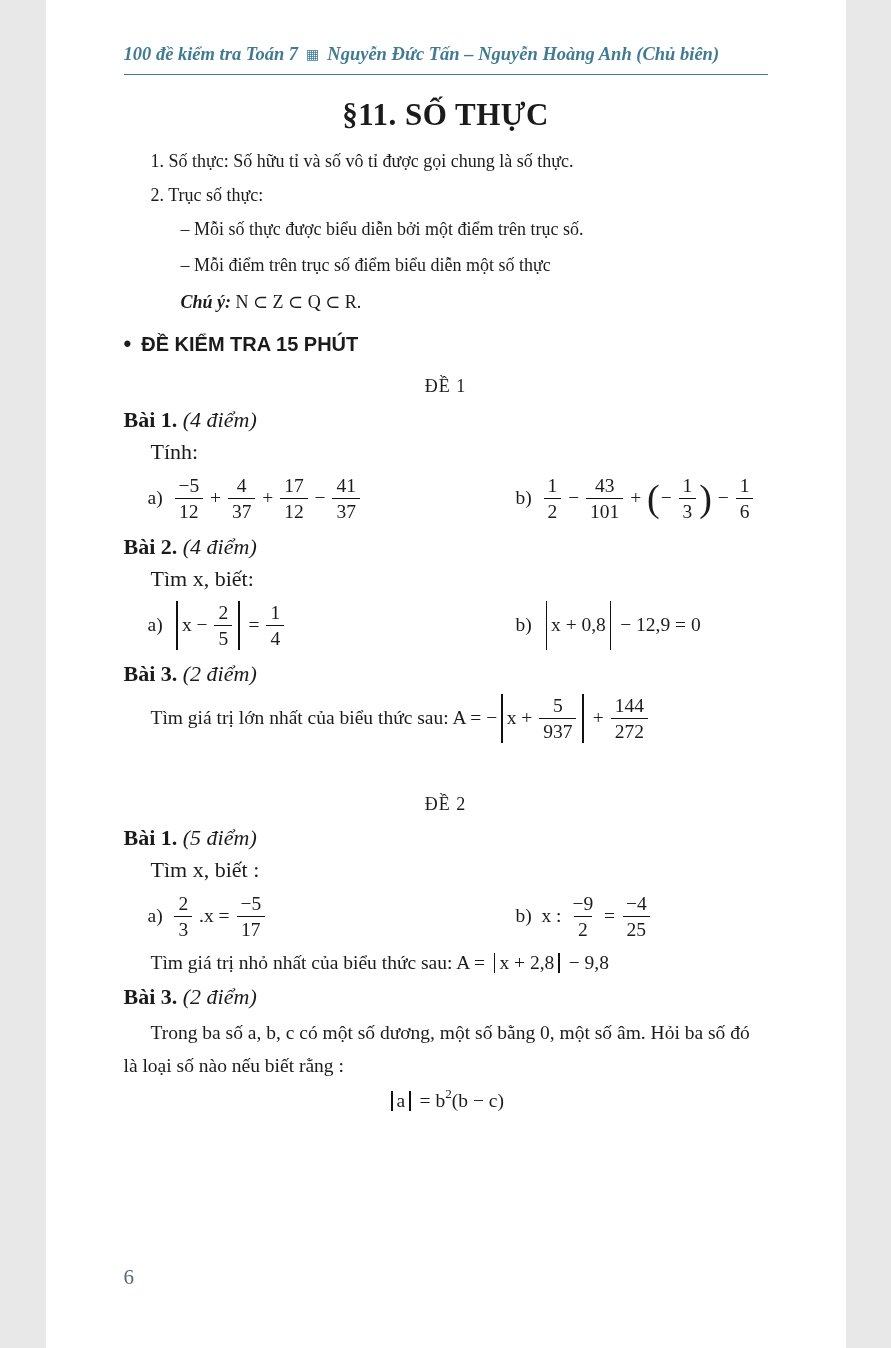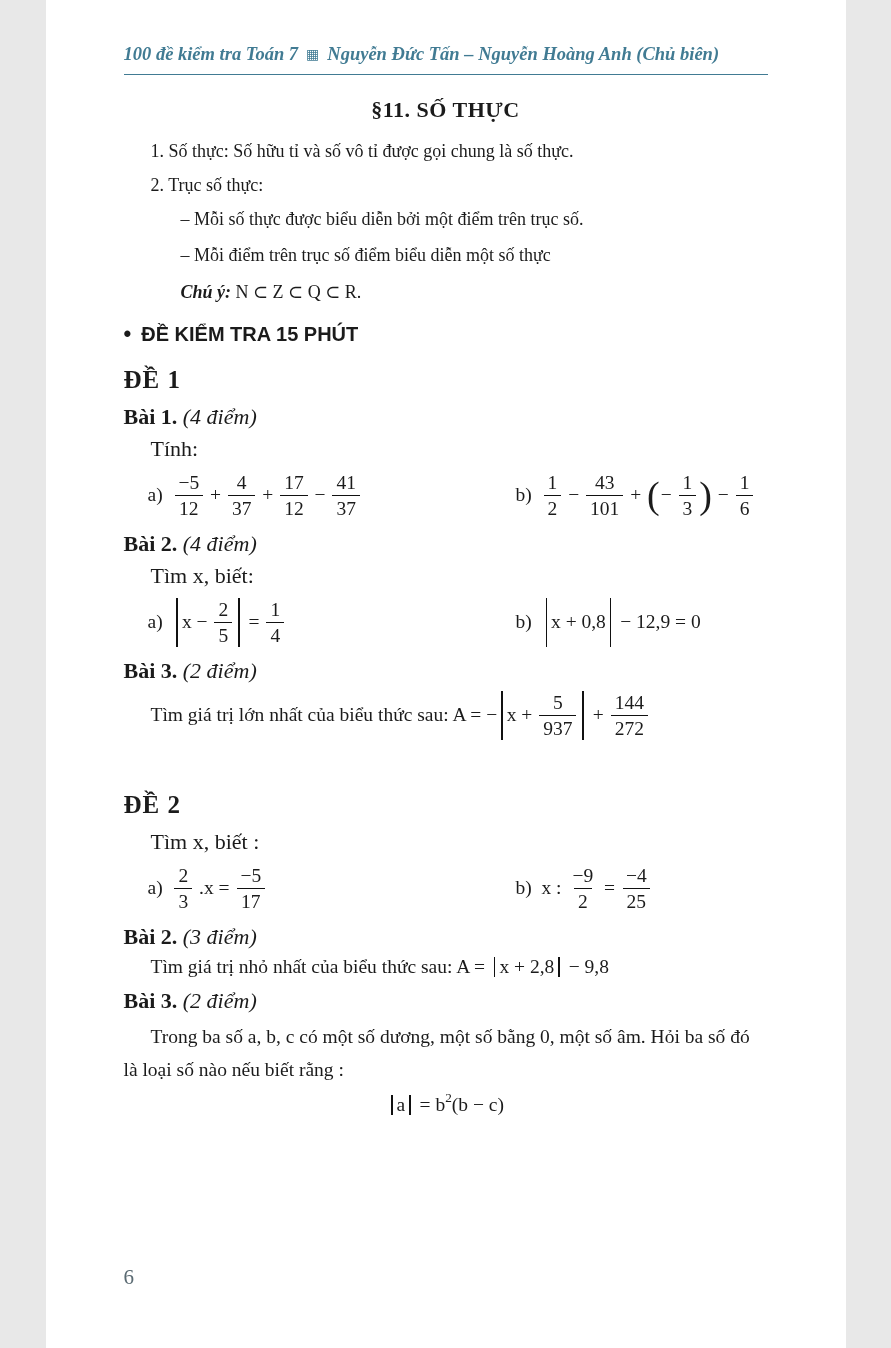--- a/index.html
+++ b/index.html
@@ -25,21 +25,21 @@
     border-bottom:1.6px solid #417b93;
     margin-bottom:22px;
   }
   .h-icon {
     display:inline-flex; align-items:center; justify-content:center;
     font-style:normal; font-size:14px; line-height:1; color:#417b93;
   }
   
   .lesson-title {
     text-align:center;
-    font-size:22px; font-weight:bold;
+    font-size:31px; font-weight:bold;
     letter-spacing:0.5px;
     margin:0 0 14px 0;
   }
   
   .theory { font-size:18px; line-height:1.6; }
   .t-item { padding-left:27px; margin-bottom:5px; }
   .t-sub  { padding-left:57px; margin-bottom:8px; }
   .t-note { padding-left:57px; margin-bottom:4px; }
   .note-label { font-weight:bold; font-style:italic; }
   
@@ -50,21 +50,22 @@
   }
   .sub-b {
     font-family:"Liberation Sans","DejaVu Sans",sans-serif;
     font-weight:bold; font-size:20px;
     margin-top:16px;
     display:flex; align-items:center; gap:10px;
   }
   .bullet { font-size:22px; line-height:1; }
   
   .de-title {
-    font-size:25px; font-weight:bold; letter-spacing:1px;
+    text-align:center;
+    font-size:18px; font-weight:normal; letter-spacing:1px;
     margin:20px 0 10px 0;
   }
   .de-title.second { margin-top:50px; }
   
   .bai-head { font-size:22px; margin:10px 0 6px 0; }
   .bai-label { font-weight:bold; }
   .bai-points { font-style:italic; }
   .prompt { font-size:22px; padding-left:27px; margin-bottom:6px; }
   .math-row { display:flex; margin:8px 0 10px 0; }
   .part-a { margin-left:24px; width:368px; }
@@ -217,20 +218,21 @@
         <span class="mt"> + </span>
         <span class="frac">
           <span class="num">144</span>
           <span class="den">272</span>
         </span>
       </span>
   </div>
 
   <h3 class="de-title second">ĐỀ 2</h3>
 
+  <p class="bai-head"><span class="bai-label">Bài 1.</span> <span class="bai-points">(5 điểm)</span></p>
   <p class="prompt">Tìm x, biết :</p>
   <div class="math-row">
     <span class="math part-a">
         <span class="mt">a)  </span>
         <span class="frac">
           <span class="num">2</span>
           <span class="den">3</span>
         </span>
         <span class="mt"> .x = </span>
         <span class="frac">
@@ -245,21 +247,20 @@
           <span class="den">2</span>
         </span>
         <span class="mt"> = </span>
         <span class="frac">
           <span class="num">−4</span>
           <span class="den">25</span>
         </span>
       </span>
   </div>
 
-  <p class="bai-head"><span class="bai-label">Bài 2.</span> <span class="bai-points">(3 điểm)</span></p>
   <div class="inline-line">
     <span class="math">
         <span class="mt">Tìm giá trị nhỏ nhất của biểu thức sau: A = </span>
         <span class="mbar"></span>
         <span class="mt">x + 2,8</span>
         <span class="mbar"></span>
         <span class="mt"> − 9,8</span>
       </span>
   </div>
 

